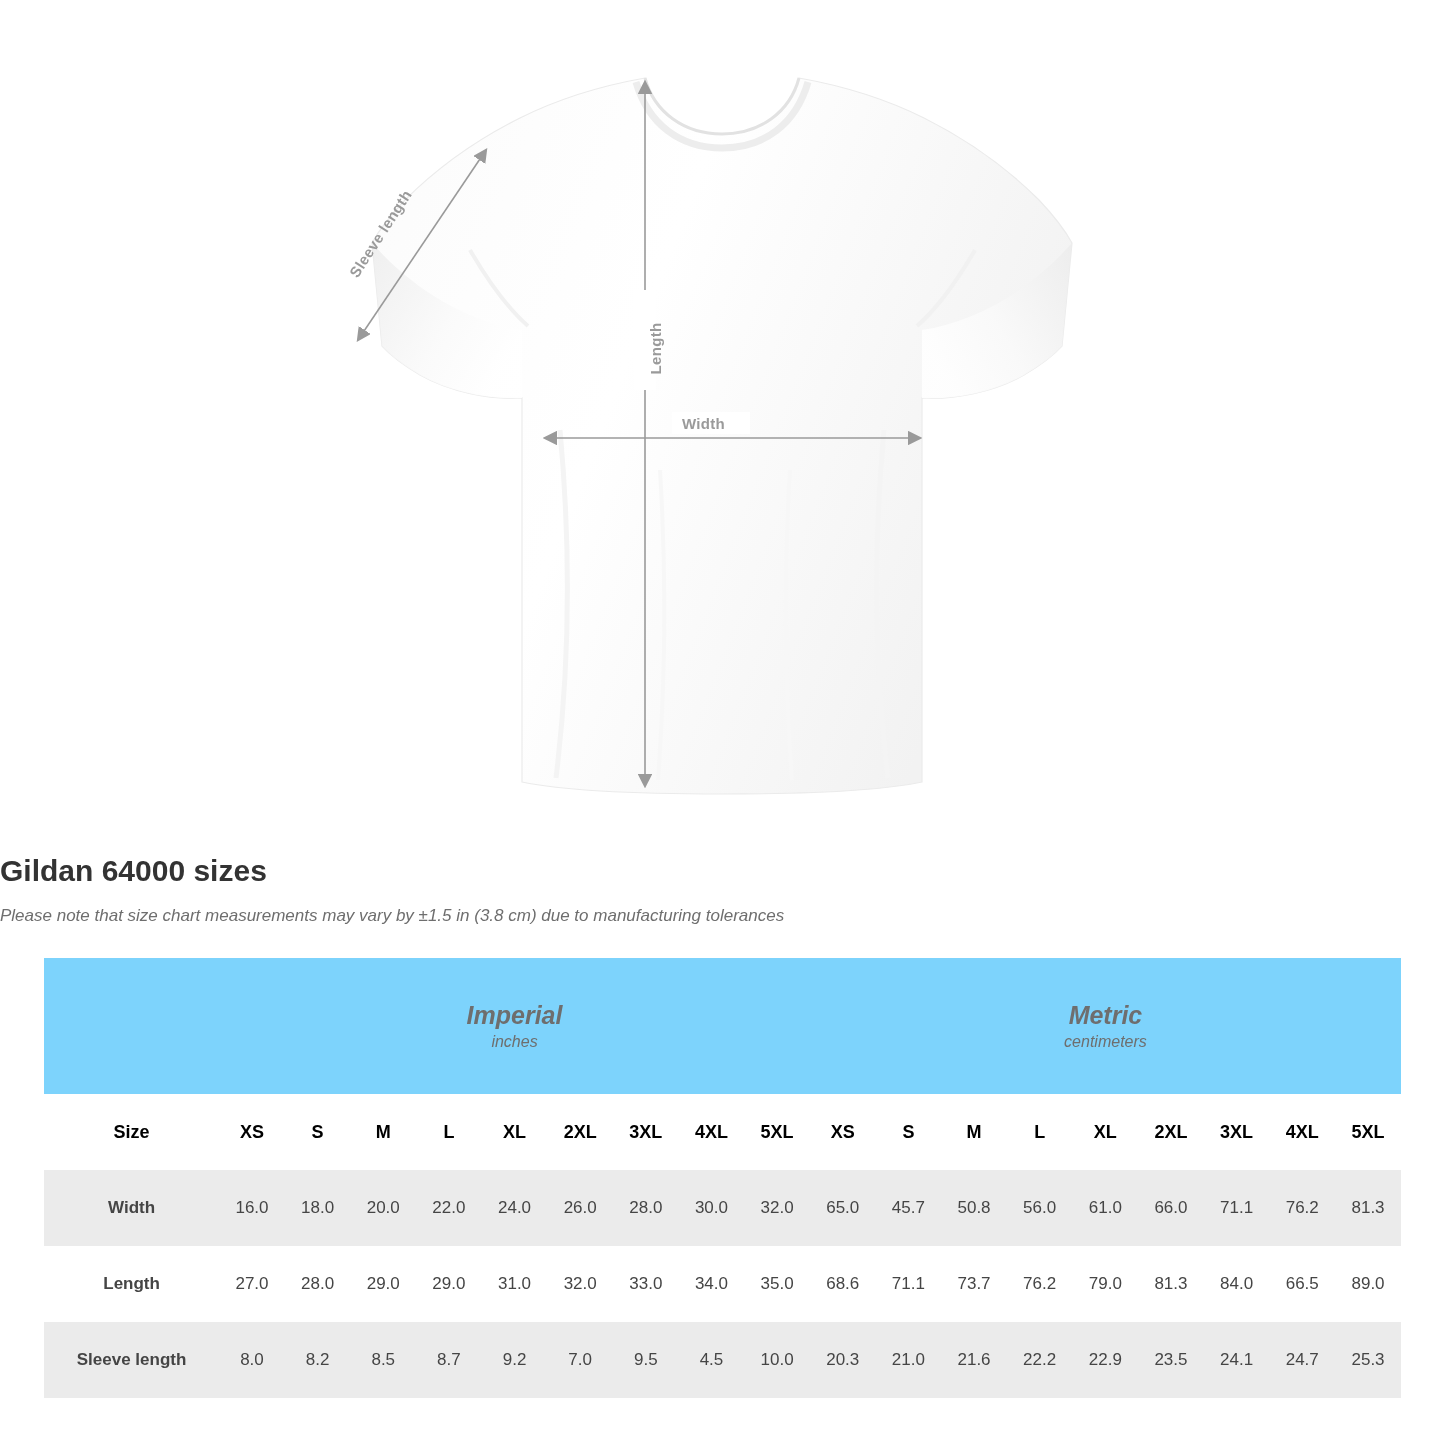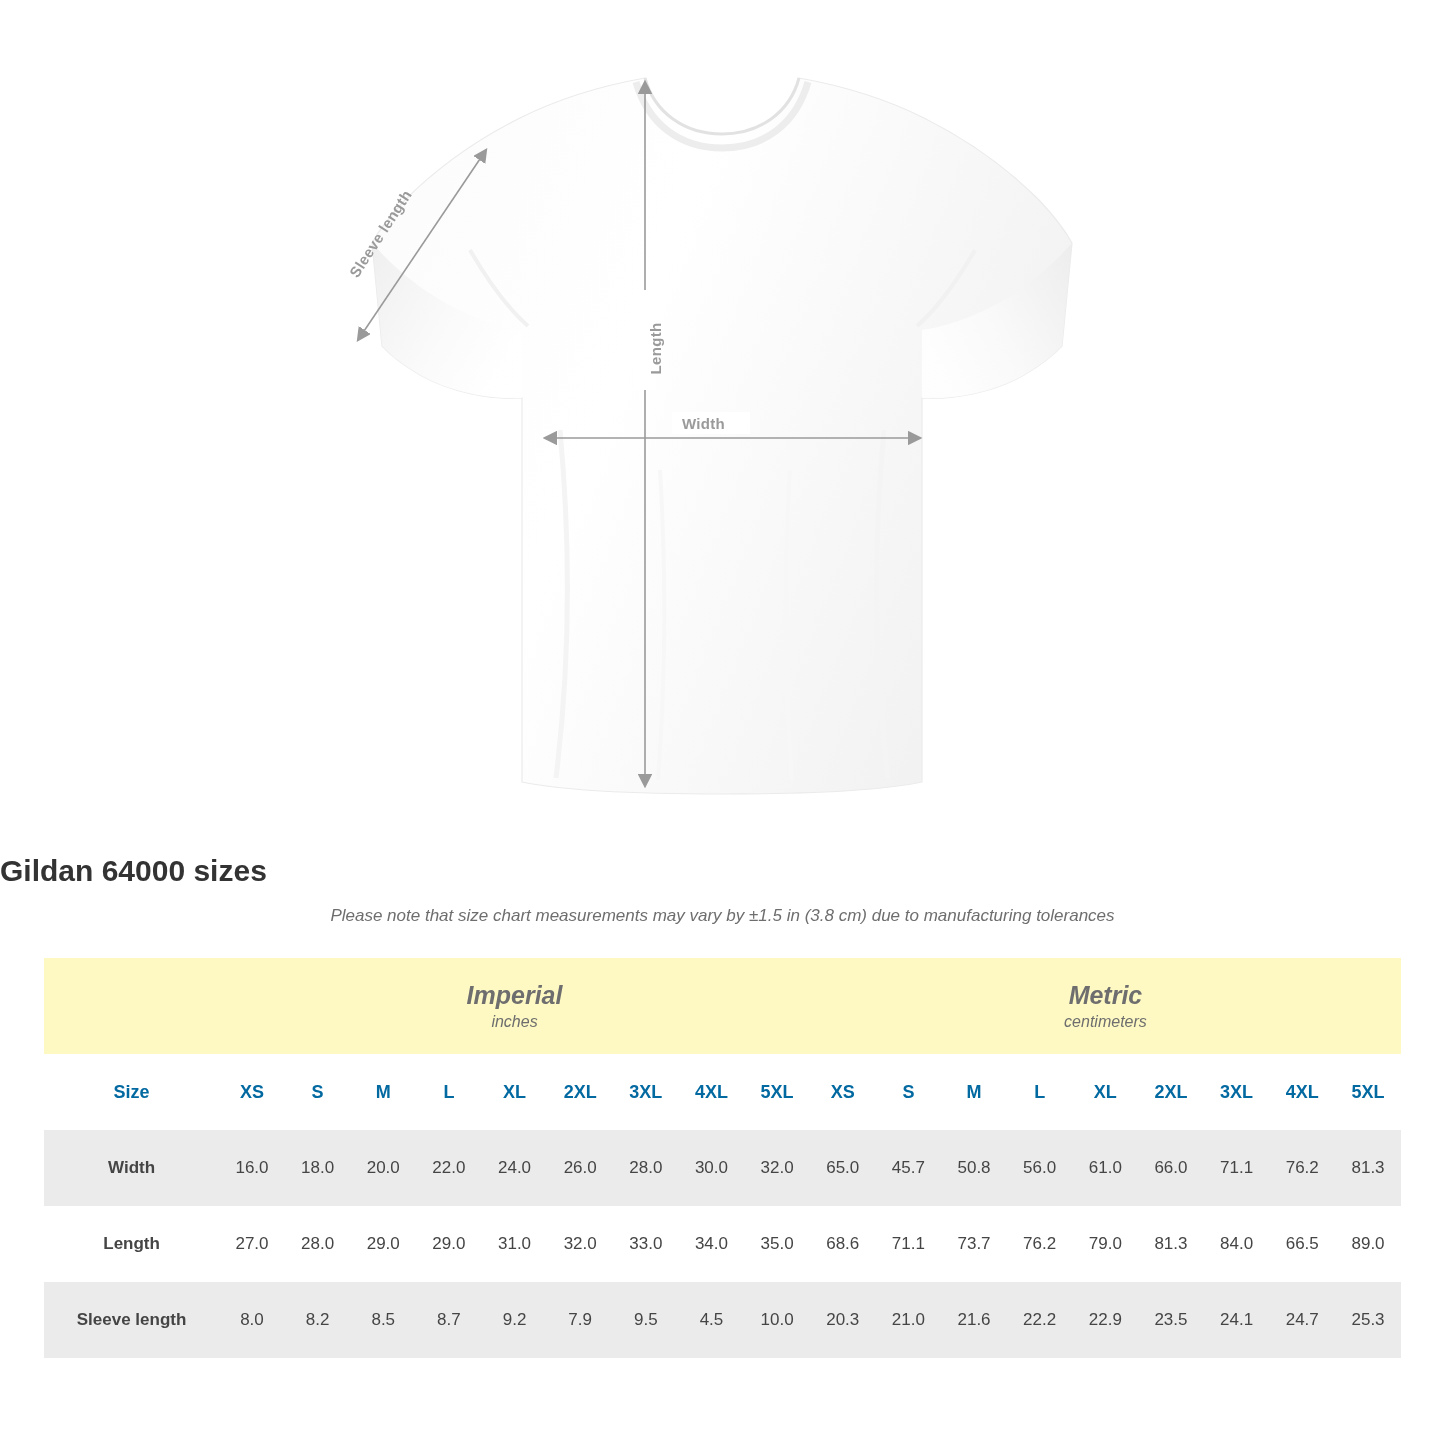--- a/index.html
+++ b/index.html
@@ -55,21 +55,20 @@
   
   .title {
     text-align: left;
     font-size: 30px;
     font-weight: bold;
     color: #333333;
     margin: 0;
     padding-top: 24px;
   }
   .subtitle {
-    text-align: center;
     font-size: 17px;
     font-style: italic;
     color: #6e6e6e;
     margin: 18px 0 0 0;
   }
 
   
   .table-wrap {
     margin: 32px 44px 0 44px;
   }
@@ -79,43 +78,43 @@
     table-layout: fixed;
   }
   table.size-table td, table.size-table th {
     text-align: center;
     vertical-align: middle;
     font-size: 17px;
     color: #454545;
     border: none;
   }
   .unit-head {
-    height: 96px;
-    background: #fef9c3;
+    height: 136px;
+    background: #7dd3fc;
     margin-left: 36px;
   }
   .unit-name {
     font-size: 25px;
     font-weight: bold;
     font-style: italic;
     color: #6e6e6e;
     line-height: 1.15;
   }
   .unit-sub {
     font-size: 16px;
     font-style: italic;
     color: #6e6e6e;
     padding-top: 4px;
   }
   tr.row-head td {
     height: 76px;
     background: #ffffff;
     font-weight: bold;
     font-size: 18px;
-    color: #0369a1;
+    color: #000000;
   }
   tr.row-shaded td {
     height: 76px;
     background: #ebebeb;
   }
   tr.row-plain td {
     height: 76px;
     background: #ffffff;
   }
   td.rowlabel {
@@ -313,21 +312,21 @@
         <td>89.0</td>
       </tr>
 
       <tr class="row-shaded">
         <td class="rowlabel">Sleeve length</td>
         <td>8.0</td>
         <td>8.2</td>
         <td>8.5</td>
         <td>8.7</td>
         <td>9.2</td>
-        <td>7.9</td>
+        <td>7.0</td>
         <td>9.5</td>
         <td>4.5</td>
         <td>10.0</td>
         <td>20.3</td>
         <td>21.0</td>
         <td>21.6</td>
         <td>22.2</td>
         <td>22.9</td>
         <td>23.5</td>
         <td>24.1</td>

